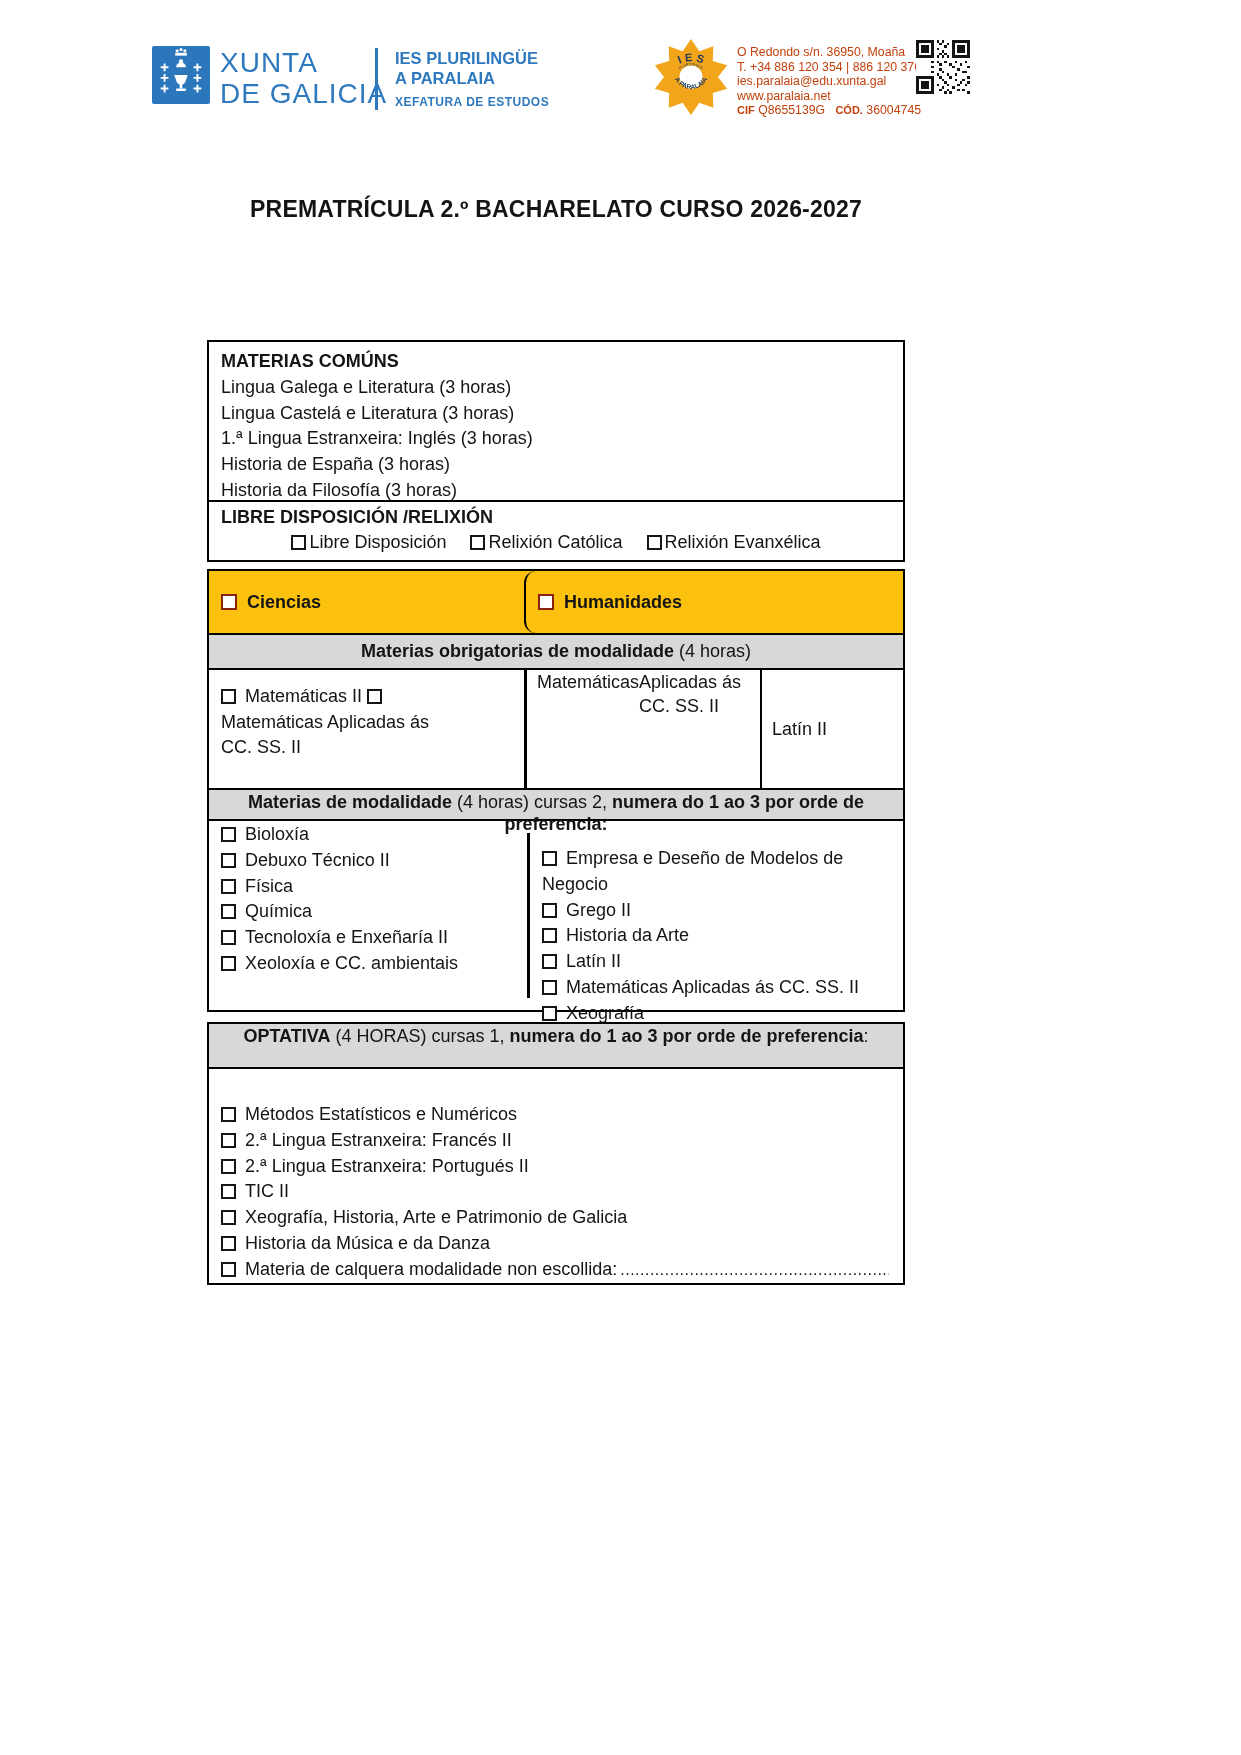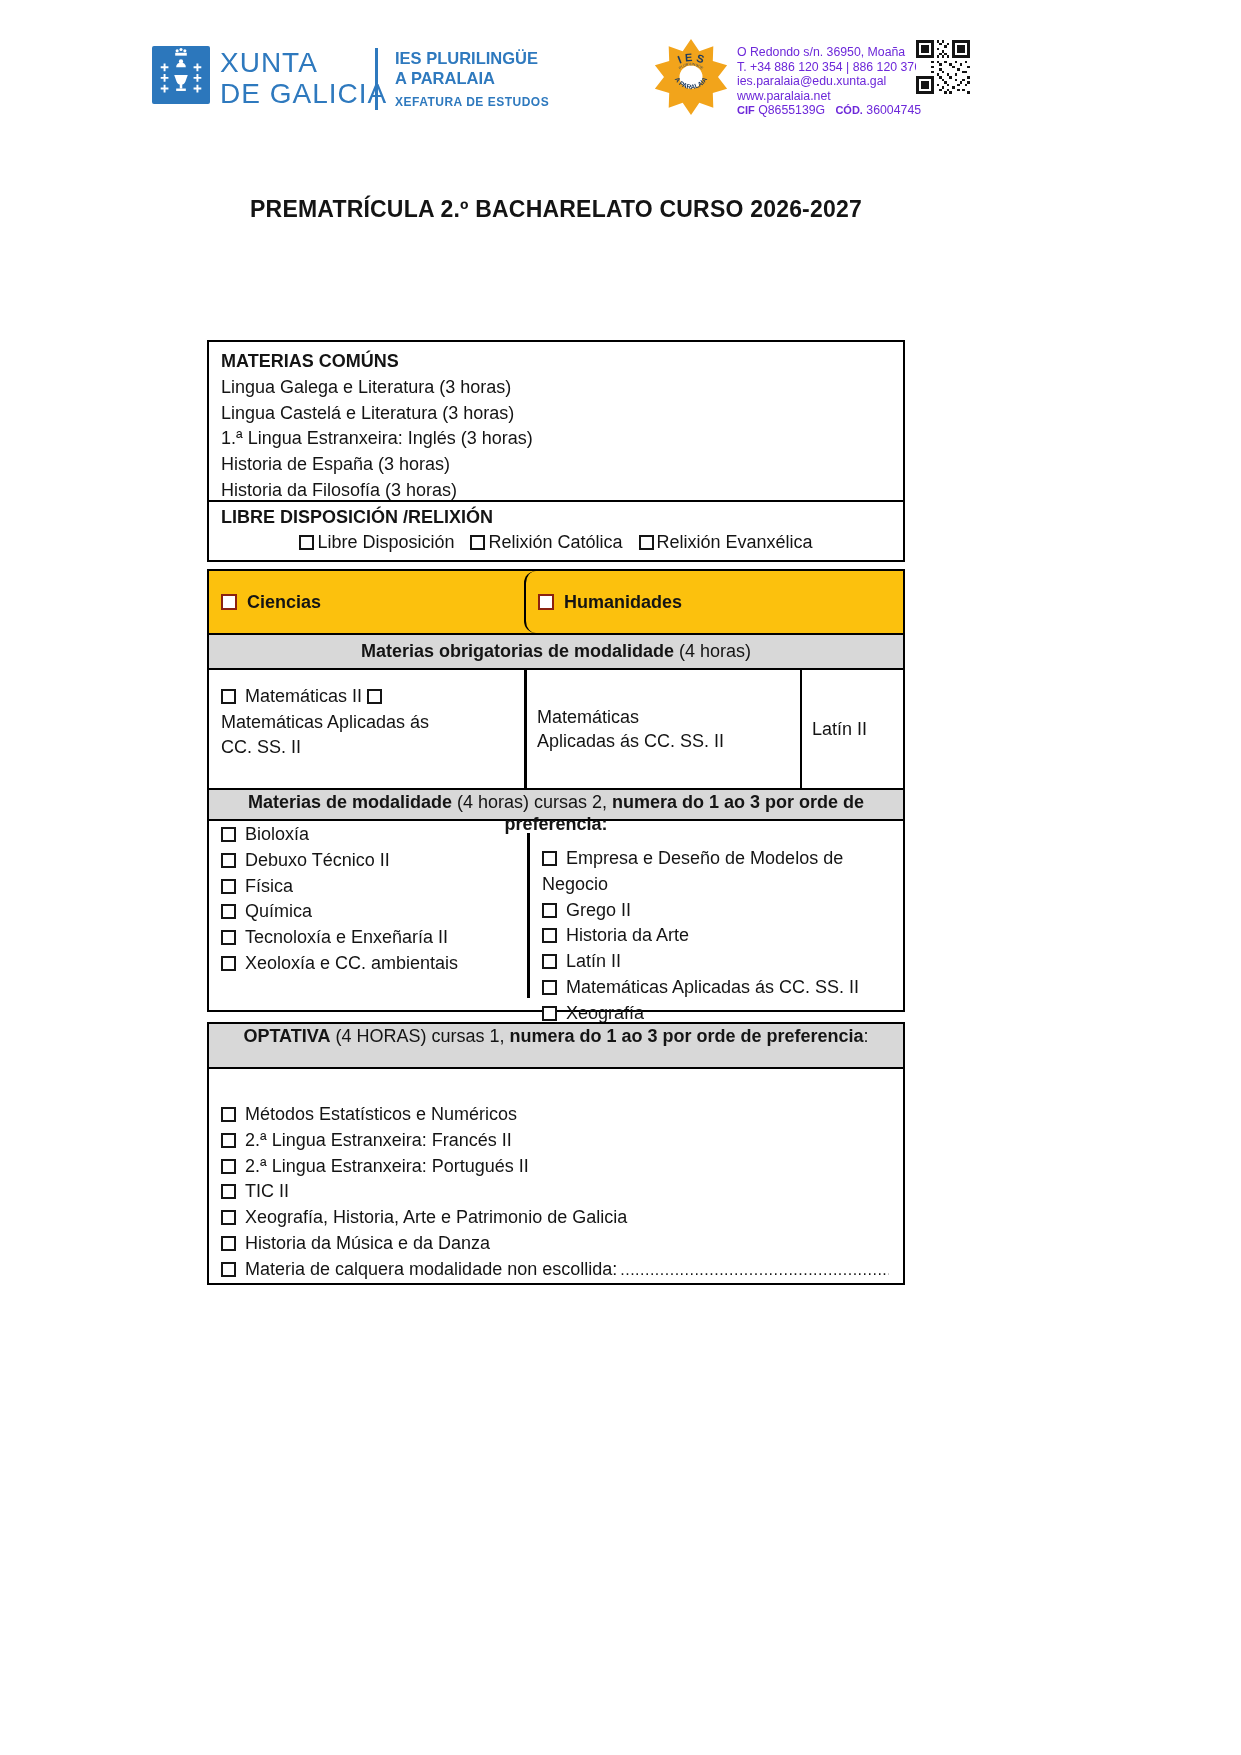--- a/index.html
+++ b/index.html
@@ -8,59 +8,59 @@
 
   
   .header{position:absolute;top:42px;left:152px;width:830px;height:80px;}
   .xlogo{position:absolute;left:0;top:4px;}
   .brand{position:absolute;left:68px;top:5px;color:#2E79BE;font-size:28px;line-height:31px;letter-spacing:1px;}
   .hdr-div{position:absolute;left:223px;top:6px;width:3px;height:62px;background:#2E79BE;}
   .school{position:absolute;left:243px;top:6px;color:#2E79BE;}
   .school .l12{font-size:16.5px;font-weight:bold;line-height:20px;}
   .school .l3{font-size:12px;font-weight:bold;letter-spacing:.5px;margin-top:7px;}
   .seal{position:absolute;left:498px;top:-6px;}
-  .contact{position:absolute;left:585px;top:3px;color:#6d28d9;font-size:12.3px;line-height:14.6px;white-space:nowrap;}
+  .contact{position:absolute;left:585px;top:3px;color:#c2410c;font-size:12.3px;line-height:14.6px;white-space:nowrap;}
   .contact .lbl{font-weight:bold;font-size:11px;}
   .qr{position:absolute;left:764px;top:-2px;}
 
   
   .title{position:absolute;top:196px;left:207px;width:698px;text-align:center;
          font-size:23px;font-weight:bold;letter-spacing:.2px;}
 
   
   .block{position:absolute;left:207px;width:698px;border:2px solid #000;box-sizing:border-box;background:#fff;}
   .cb{display:inline-block;width:15px;height:15px;border:2px solid #151515;background:#fff;
       vertical-align:-2px;margin-right:9px;box-sizing:border-box;flex:none;}
   .cb.red{width:16px;height:16px;border-color:#8B2210;margin-right:10px;}
   .cb.tight{margin-right:3px;}
   .bold{font-weight:bold;}
 
   
   .blockA{top:340px;height:222px;}
   .comuns{height:158px;padding:7px 12px 0 12px;font-size:18px;line-height:25.8px;box-sizing:border-box;}
   .rel-row{border-top:2px solid #000;height:60px;padding:5px 12px 0 12px;box-sizing:border-box;}
   .rel-head{font-size:18px;font-weight:bold;}
-  .rel-opts{display:flex;justify-content:center;gap:16px;margin-top:4px;font-size:18px;}
+  .rel-opts{display:flex;justify-content:center;gap:24px;margin-top:4px;font-size:18px;}
   .rel-opts .opt{white-space:nowrap;}
 
   
   .blockB{top:569px;height:443px;}
   .mod-row{display:flex;background:#FCC10D;height:62px;}
   .mod-cell{box-sizing:border-box;display:flex;align-items:center;font-size:18px;font-weight:bold;padding-left:12px;border-radius:12px;}
   .w1{width:315px;}
   .w2{width:228px;border-left:3px solid #000;}
   .w3{flex:1;border-left:2px solid #000;}
   .band{background:#D8D8D8;border-top:2px solid #000;border-bottom:2px solid #000;
         text-align:center;font-size:18px;box-sizing:border-box;}
   .band1{height:37px;line-height:33px;}
   .band2{height:33px;line-height:21.5px;padding:2px 32px;}
   .band3{height:45px;line-height:25px;border-top:none;border-bottom:2px solid #000;}
   .threecol{display:flex;height:118px;}
   .tc1{width:315px;box-sizing:border-box;padding:14px 85px 0 12px;font-size:18px;line-height:25.5px;}
-  .tc2{width:276px;box-sizing:border-box;border-left:3px solid #000;display:flex;flex-direction:column;
+  .tc2{width:236px;box-sizing:border-box;border-left:3px solid #000;display:flex;flex-direction:row;
        justify-content:center;padding-left:10px;font-size:18px;line-height:24px;}
   .tc3{flex:1;box-sizing:border-box;border-left:2px solid #000;display:flex;align-items:center;
        padding-left:10px;font-size:18px;}
   .twocol{display:flex;height:177px;font-size:18px;line-height:25.8px;}
   .lc{width:318px;box-sizing:border-box;padding:1px 0 0 12px;}
   .rc{flex:1;box-sizing:border-box;border-left:3px solid #000;padding:13px 0 0 12px;margin-top:12px;}
 
   
   .blockC{top:1022px;height:263px;}
   .opt-list{padding:33px 14px 0 12px;font-size:18px;line-height:25.8px;box-sizing:border-box;}

